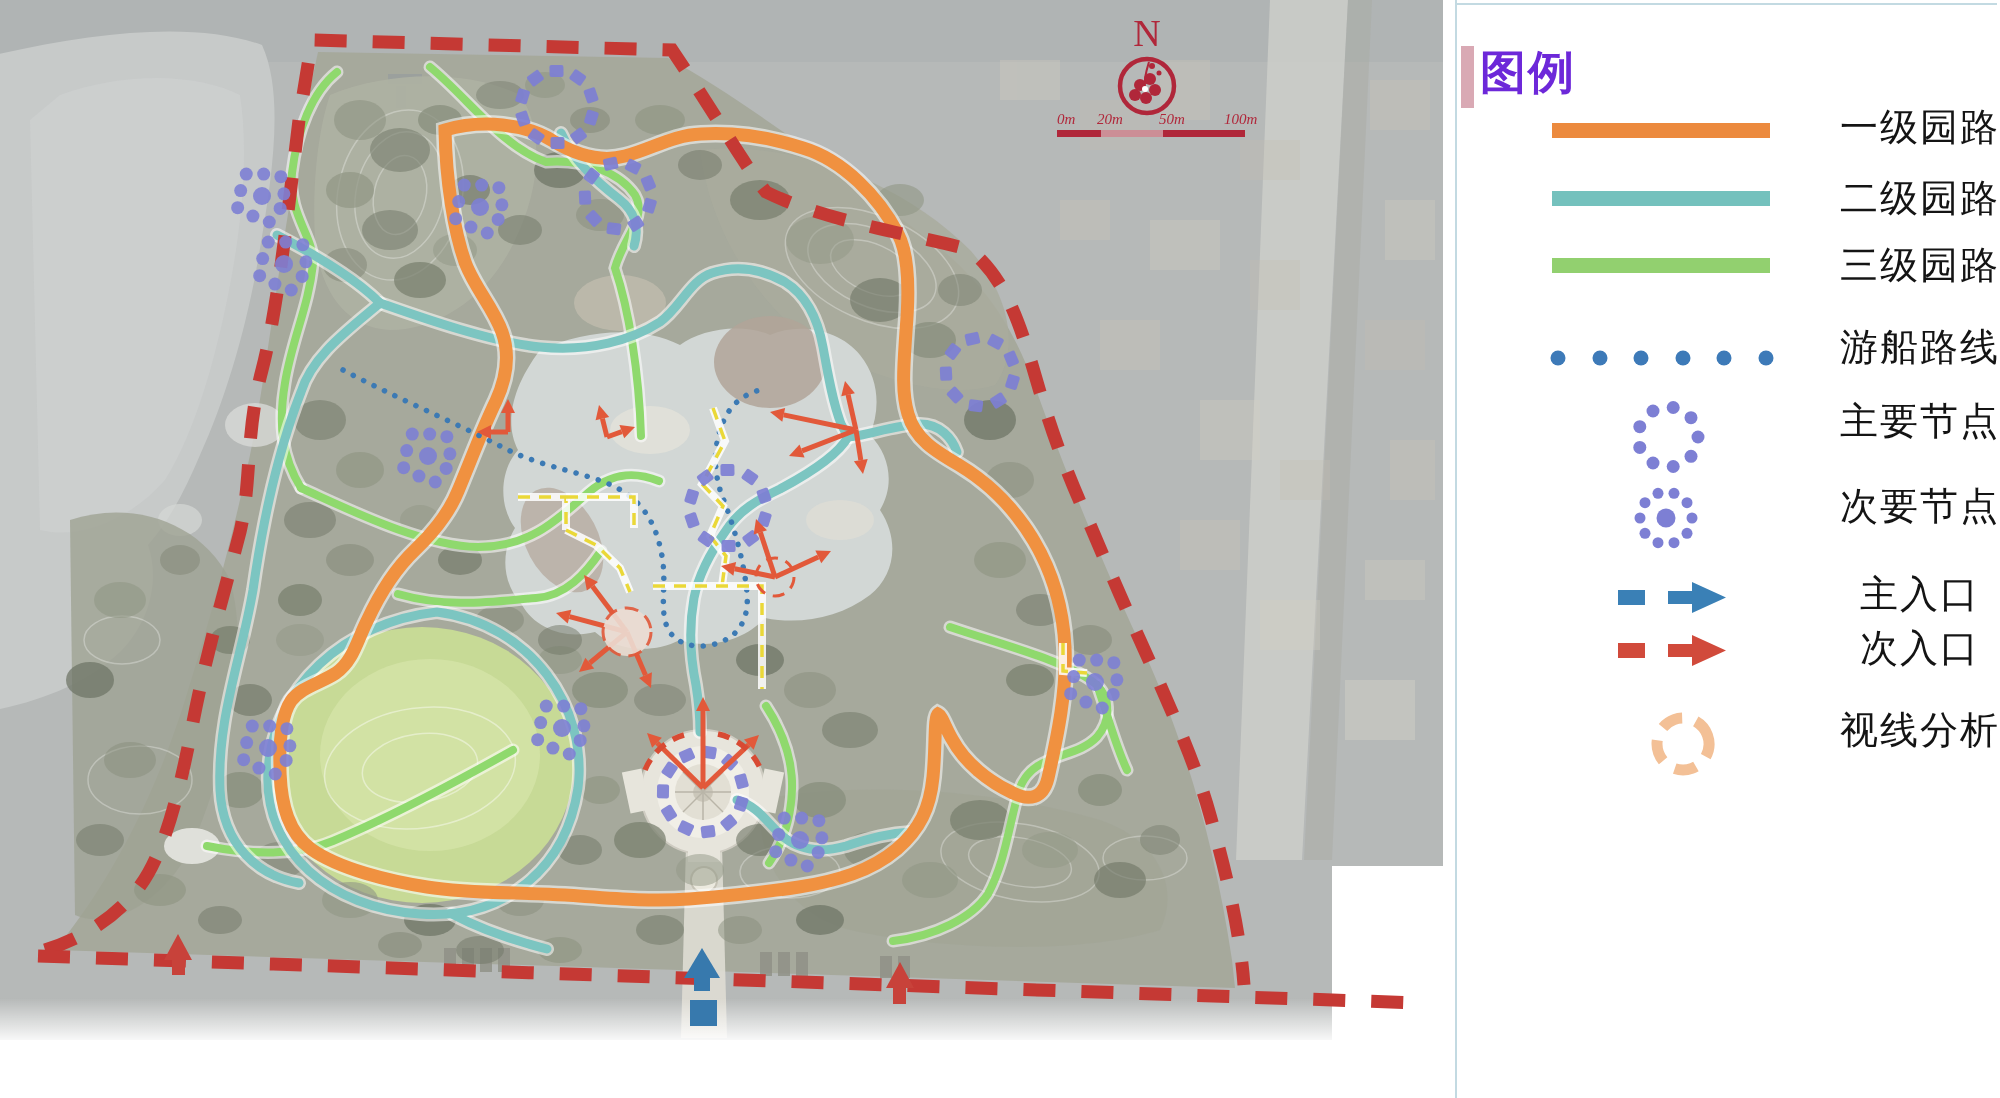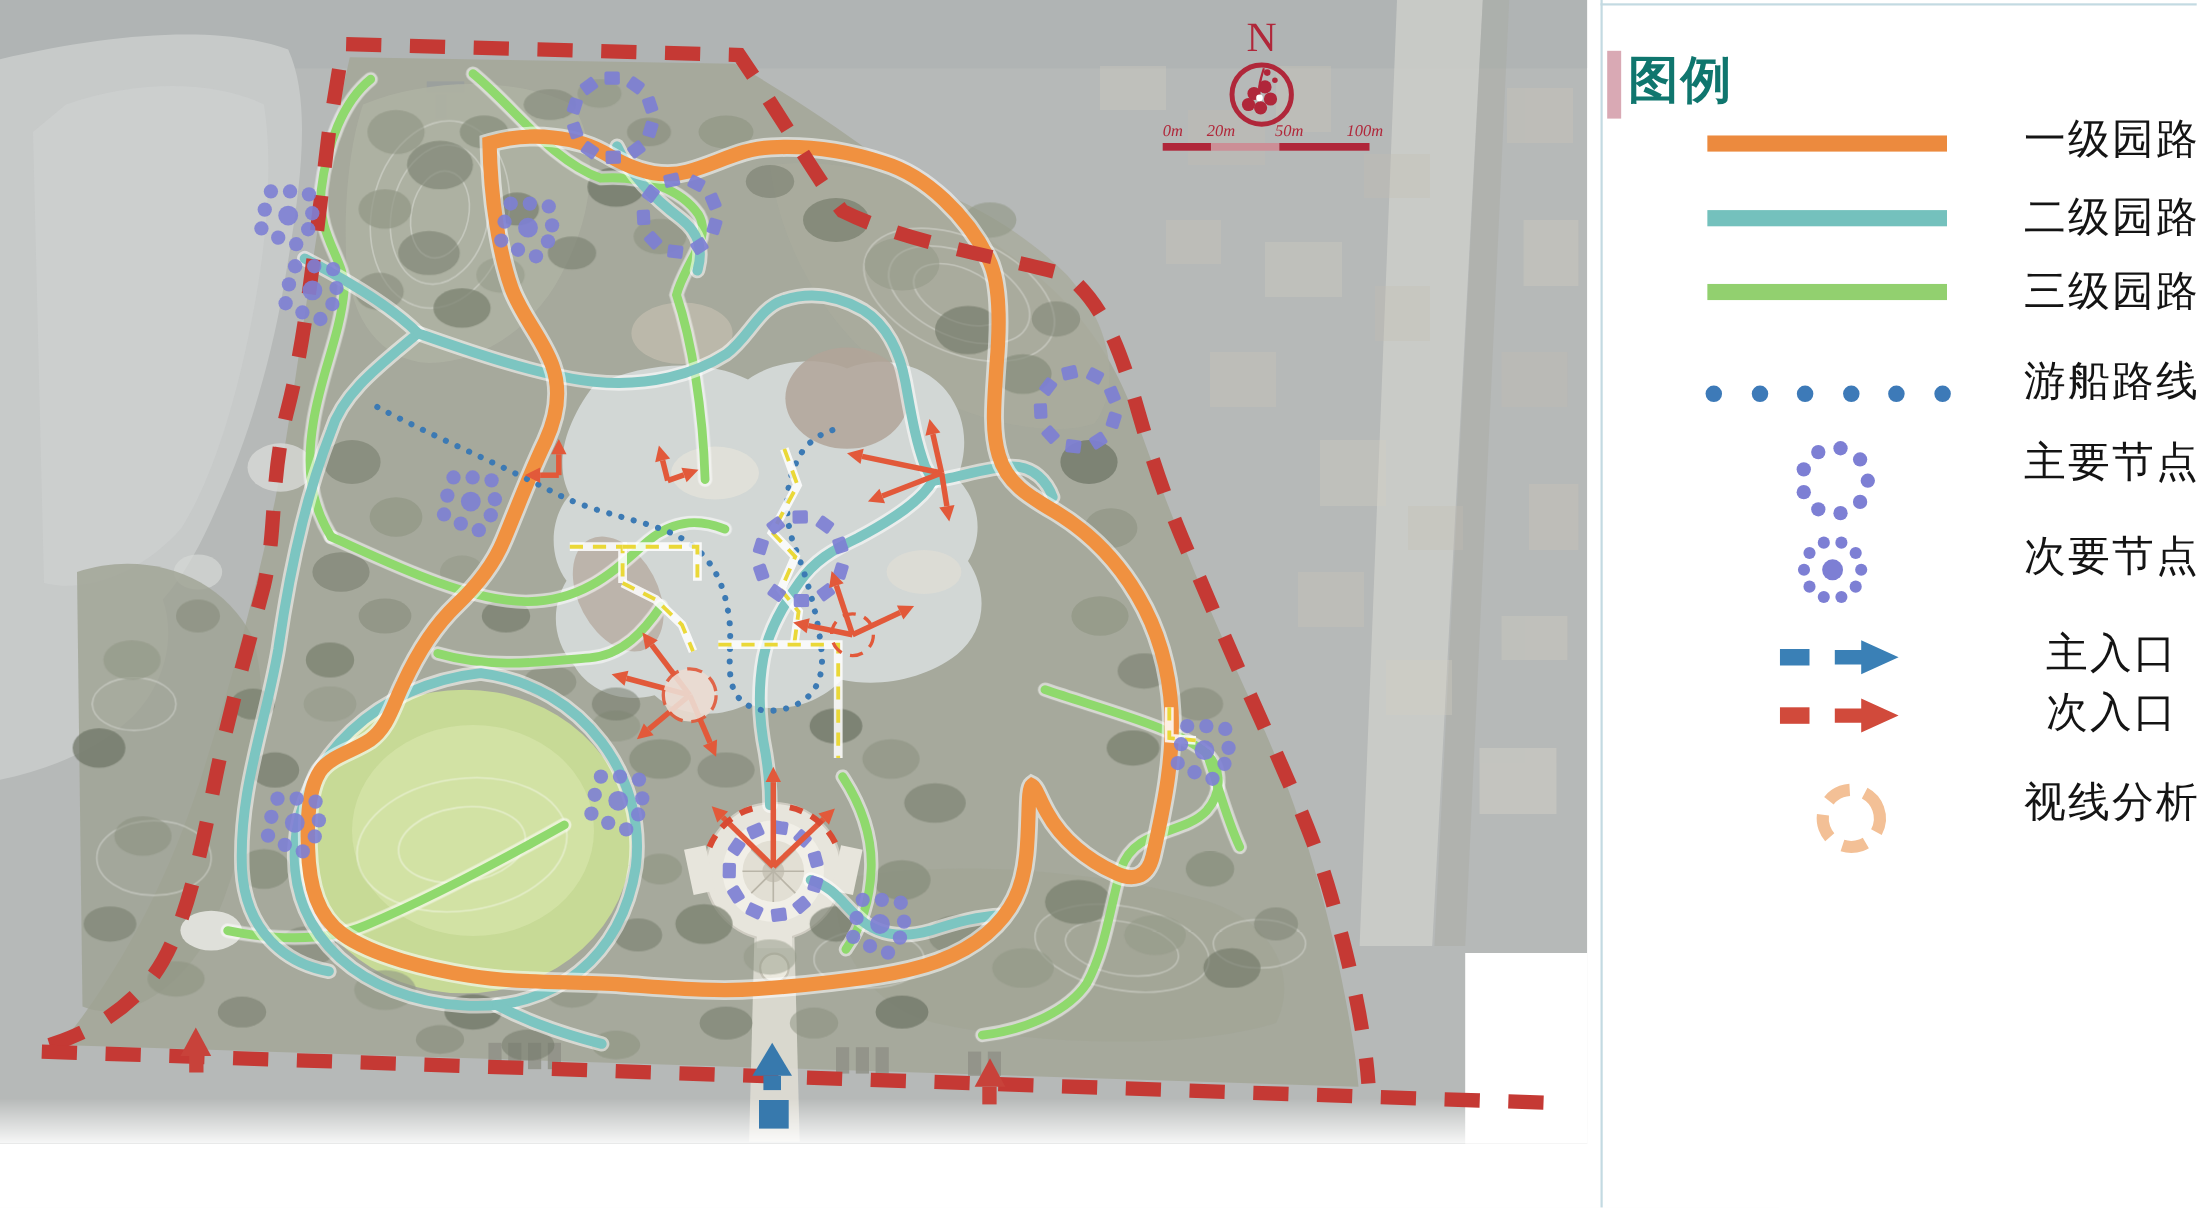--- a/index.html
+++ b/index.html
@@ -501,21 +501,21 @@
       </g>
     </svg>
   </div>
 
   <div class="panel-vline"></div>
   <div class="panel-hline"></div>
 
   <svg class="legend-title-bar" width="13" height="62">
     <rect width="13" height="62" fill="#D9A9B4"></rect>
   </svg>
-  <div class="legend-title" style="color: #0f766e;">图例</div>
+  <div class="legend-title" style="color: #6d28d9;">图例</div>
 
   <svg class="sw" style="left:1552px;top:123px" width="218" height="15" color="#EC8A3E">
       <rect width="218" height="15" fill="currentColor"></rect>
     </svg>
   <svg class="sw" style="left:1552px;top:191px" width="218" height="15" color="#74C1BD">
       <rect width="218" height="15" fill="currentColor"></rect>
     </svg>
   <svg class="sw" style="left:1552px;top:258px" width="218" height="15" color="#92D06F">
       <rect width="218" height="15" fill="currentColor"></rect>
     </svg>

